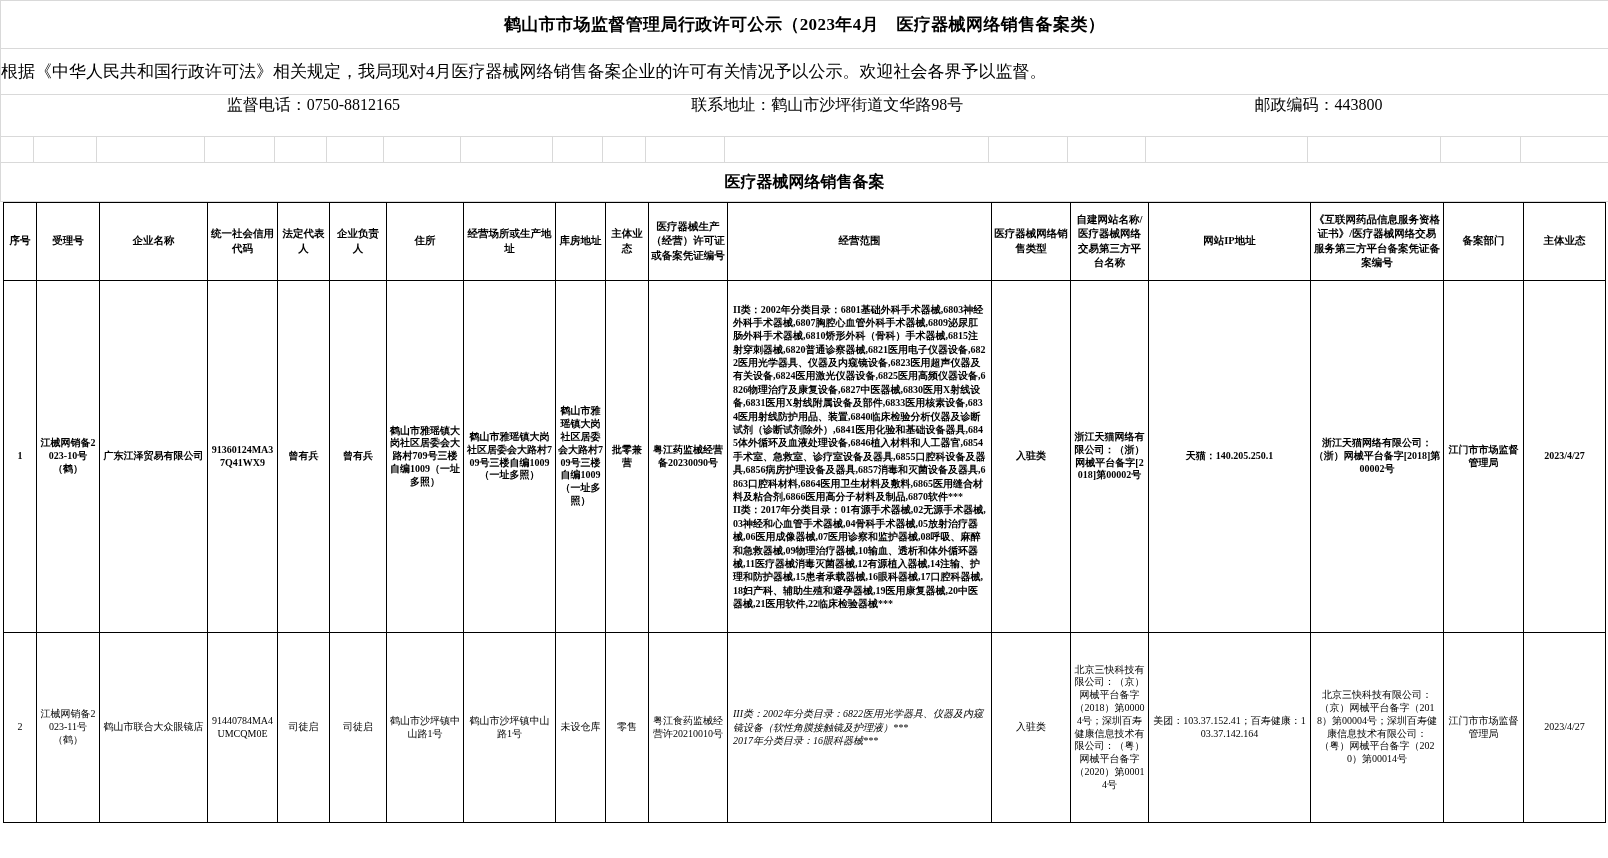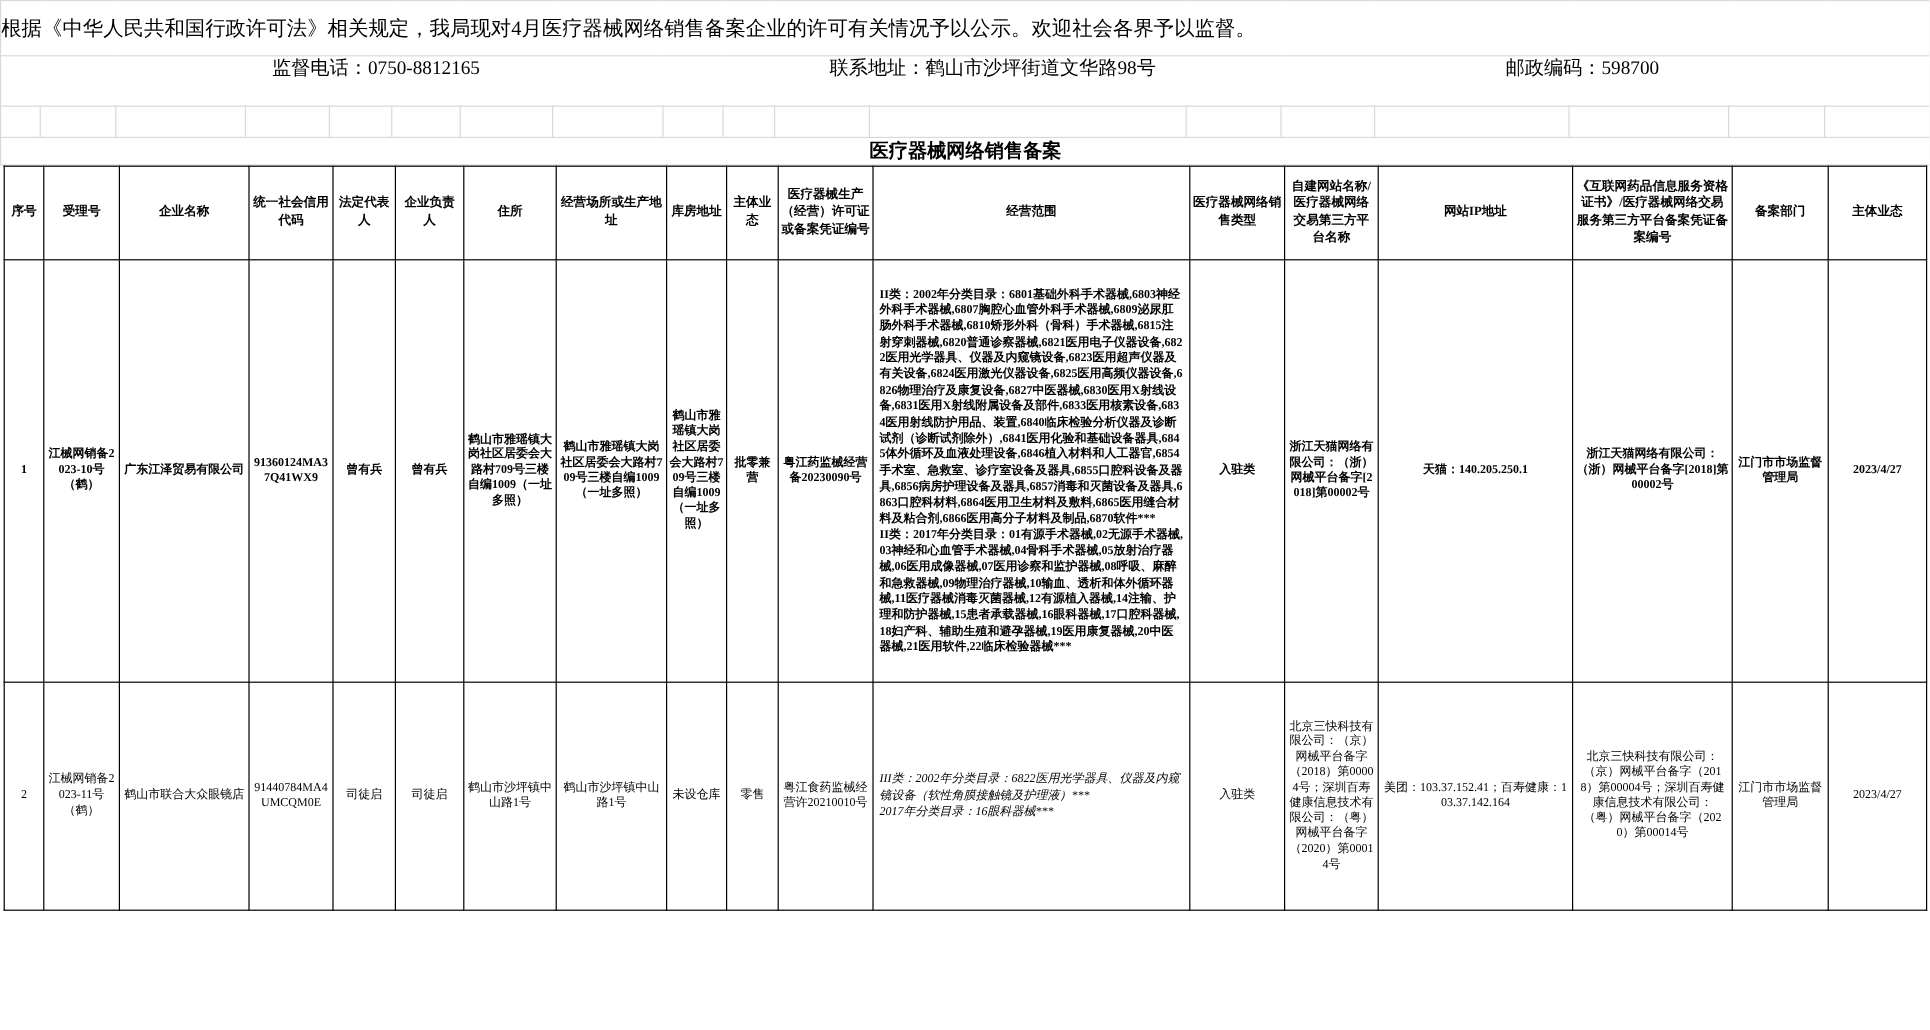--- a/index.html
+++ b/index.html
@@ -48,21 +48,21 @@
     color: #000;
   }
   .contact-row {
     display: flex;
     justify-content: space-around;
     height: 100%;
     padding: 0 80px;
   }
   .blank-strip td { height: 26px; }
   .section-cell {
-    height: 23px;
+    height: 39px;
     text-align: center;
     font-size: 16px;
     font-weight: 700;
   }
 
   
   .grid {
     width: 1602px;
     margin-left: 3px;
     border-collapse: collapse;
@@ -117,29 +117,32 @@
         <col style="width:79px">
         <col style="width:264px">
       <col style="width:79px">
         <col style="width:78px">
         <col style="width:162px">
       <col style="width:133px">
         <col style="width:80px">
         <col style="width:88px">
     </colgroup>
     <tbody>
+        <tr>
+      <td colspan="18" class="title-cell">鹤山市市场监督管理局行政许可公示（2023年4月　医疗器械网络销售备案类）</td>
+    </tr>
     <tr>
       <td colspan="18" class="intro-cell">根据《中华人民共和国行政许可法》相关规定，我局现对4月医疗器械网络销售备案企业的许可有关情况予以公示。欢迎社会各界予以监督。</td>
     </tr>
     <tr>
       <td colspan="18" class="contact-cell">
         <div class="contact-row">
           <span>监督电话：0750-8812165</span>
           <span>联系地址：鹤山市沙坪街道文华路98号</span>
-          <span>邮政编码：598700</span>
+          <span>邮政编码：443800</span>
         </div>
       </td>
     </tr>
     <tr class="blank-strip">
       <td></td>
       <td></td>
       <td></td>
       <td></td>
       <td></td>
       <td></td>

